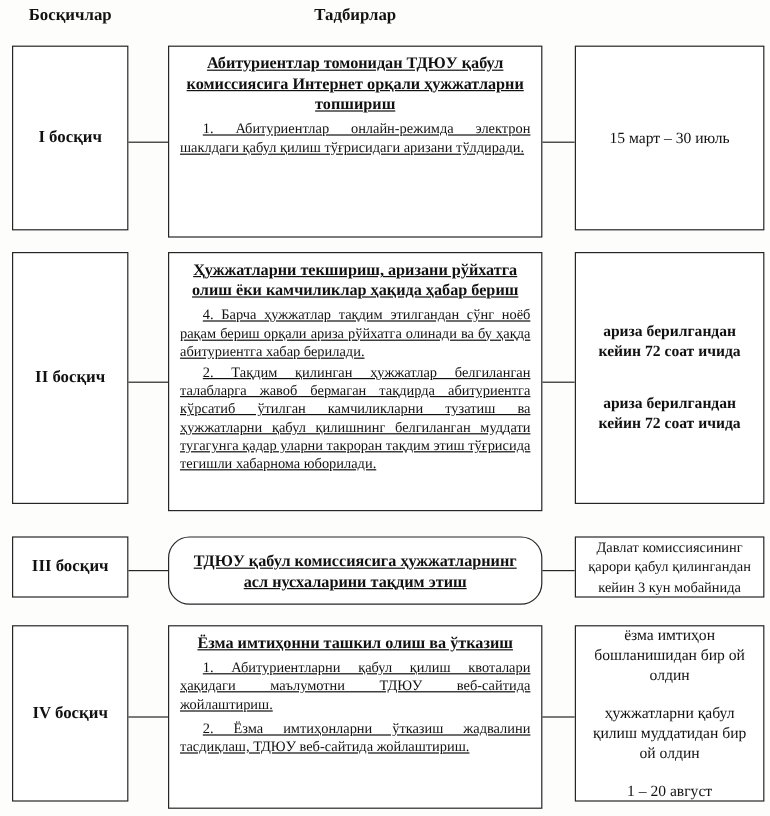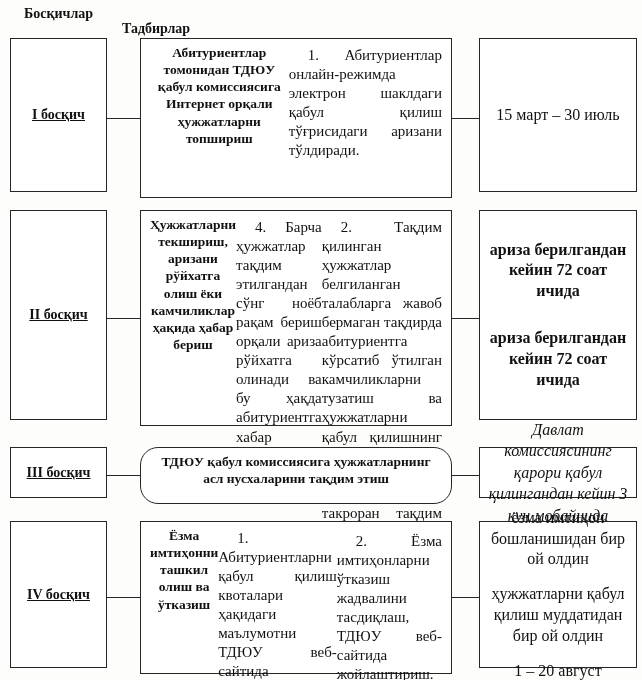--- a/index.html
+++ b/index.html
@@ -15,45 +15,45 @@
   .page{width:642px;height:680px;padding-top:6px;}
 
   
   .flexrow{display:flex;align-items:stretch;}
   .col-stage{width:97px;margin-left:10px;flex:none;}
   .col-conn1{width:33px;flex:none;display:flex;align-items:center;}
   .col-mid{width:312px;flex:none;}
   .col-conn2{width:27px;flex:none;display:flex;align-items:center;}
   .col-right{width:158px;flex:none;margin-right:5px;}
 
-  .headers{height:26px;margin-bottom:6px;flex-direction:column;}
+  .headers{height:26px;margin-bottom:6px;}
   .hdr{display:flex;align-items:flex-start;justify-content:center;
        font-weight:bold;font-size:14px;line-height:1.1;}
 
   .prow1{height:160px;margin-bottom:12px;}
   .prow2{height:216px;margin-bottom:21px;}
   .prow3{height:57px;margin-bottom:17px;}
   .prow4{height:153px;}
 
   .box{border:1.5px solid #262626;background:#fff;}
   .side{align-self:center;height:calc(100% - 6px);width:100%;
         display:flex;flex-direction:column;align-items:center;justify-content:center;
         text-align:center;padding:4px 7px;}
-  .stagebox{font-weight:bold;font-size:14px;text-decoration:underline;}
+  .stagebox{font-weight:bold;font-size:14px;}
   .line{width:100%;border-top:1.5px solid #262626;height:0;}
 
-  .activity{padding:5px 9px 4px 9px;display:flex;flex-direction:row;}
+  .activity{padding:5px 9px 4px 9px;display:flex;flex-direction:column;text-decoration:underline;}
   .activity.center-v{justify-content:center;border-radius:18px;}
   .act-title{font-weight:bold;font-size:13.5px;text-align:center;line-height:1.27;margin-bottom:3px;}
-  .act-item{font-size:15px;text-align:justify;text-indent:19px;line-height:1.27;margin-top:2px;}
+  .act-item{font-size:12px;text-align:justify;text-indent:19px;line-height:1.27;margin-top:2px;}
 
-  .deadline{font-size:16px;line-height:1.3;gap:0;}
+  .deadline{font-size:13px;line-height:1.3;gap:0;}
   .dl-gap-lg .dl{margin:13px 0;font-weight:bold;}
   .dl-gap-md .dl{margin:7px 0;}
-  .dl-sm{font-size:16px;line-height:1.35;font-style:italic;}
+  .dl-sm{font-size:12px;line-height:1.35;}
 </style>
 </head>
 <body>
 
 <div class="page">
 
   <div class="flexrow headers">
     <div class="col-stage hdr">Босқичлар</div>
     <div class="col-conn1"></div>
     <div class="col-mid hdr">Тадбирлар</div>

